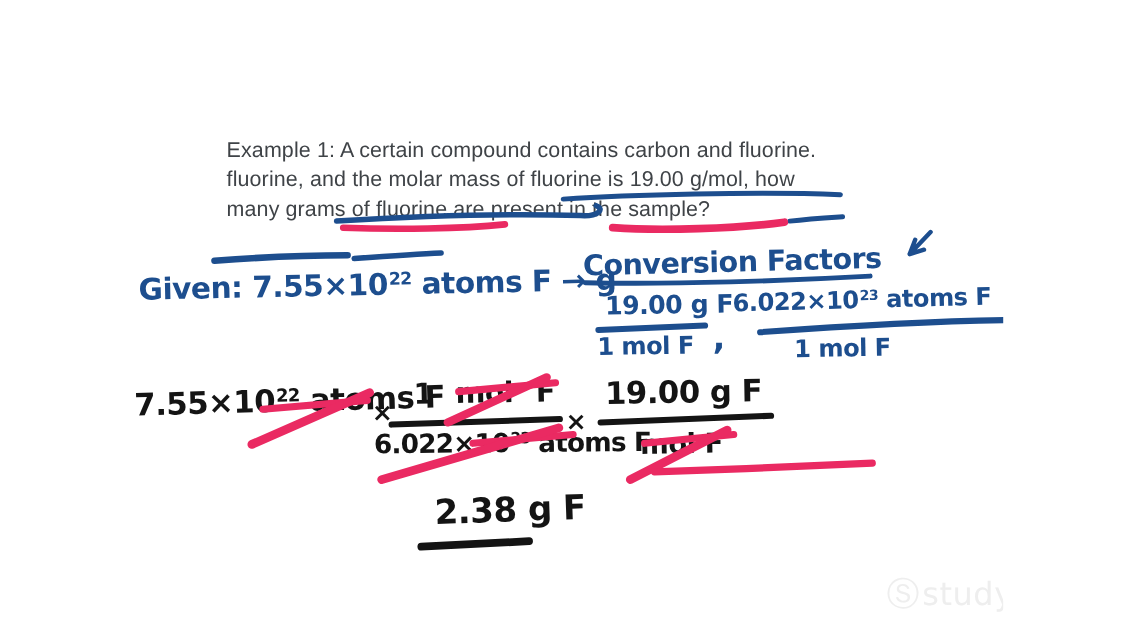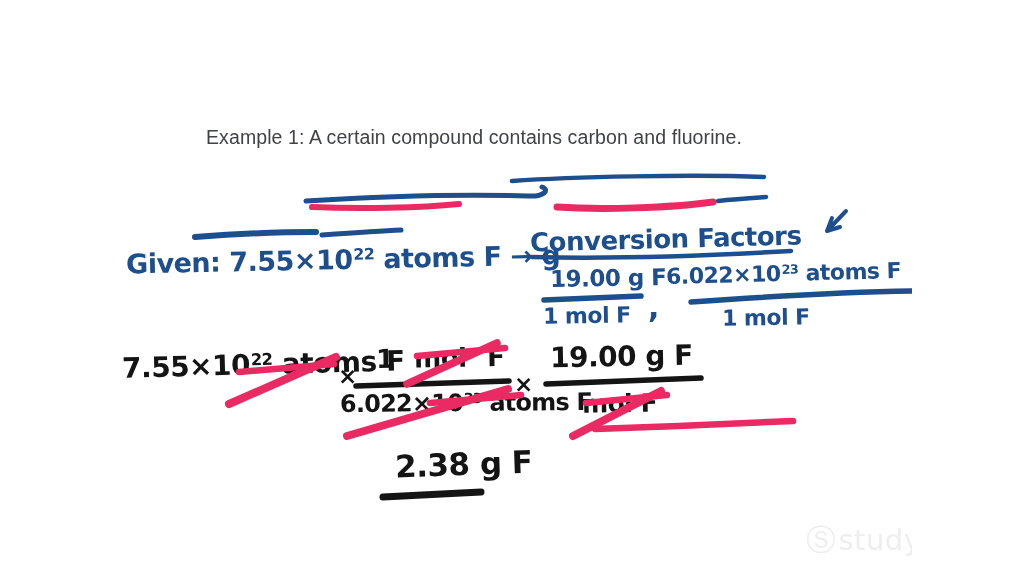--- a/index.html
+++ b/index.html
@@ -49,20 +49,22 @@
   }
   .wm .wm-logo { font-size:30px; margin-right:2px; }
 </style>
 </head>
 <body>
 
 <div class="stage">
 
   <div class="print">
     <div><span>Example 1: A certain compound contains carbon and fluorine.</span></div>
+    <div><span>fluorine, and the molar mass of fluorine is 19.00 g/mol, how</span></div>
+    <div><span>many grams of fluorine are present in the sample?</span></div>
   </div>
 
   <div class="hw blue given"><span>Given: 7.55×10</span><span class="hsup">22</span><span> atoms F → g</span></div>
 
   <div class="hw blue conv-title">Conversion Factors</div>
   <div class="hw blue f1-num">19.00 g F</div>
   <div class="hw blue f1-den">1 mol F</div>
   <div class="hw blue f-comma">,</div>
   <div class="hw blue f2-num"><span>6.022×10</span><span class="hsup">23</span><span> atoms F</span></div>
   <div class="hw blue f2-den">1 mol F</div>

